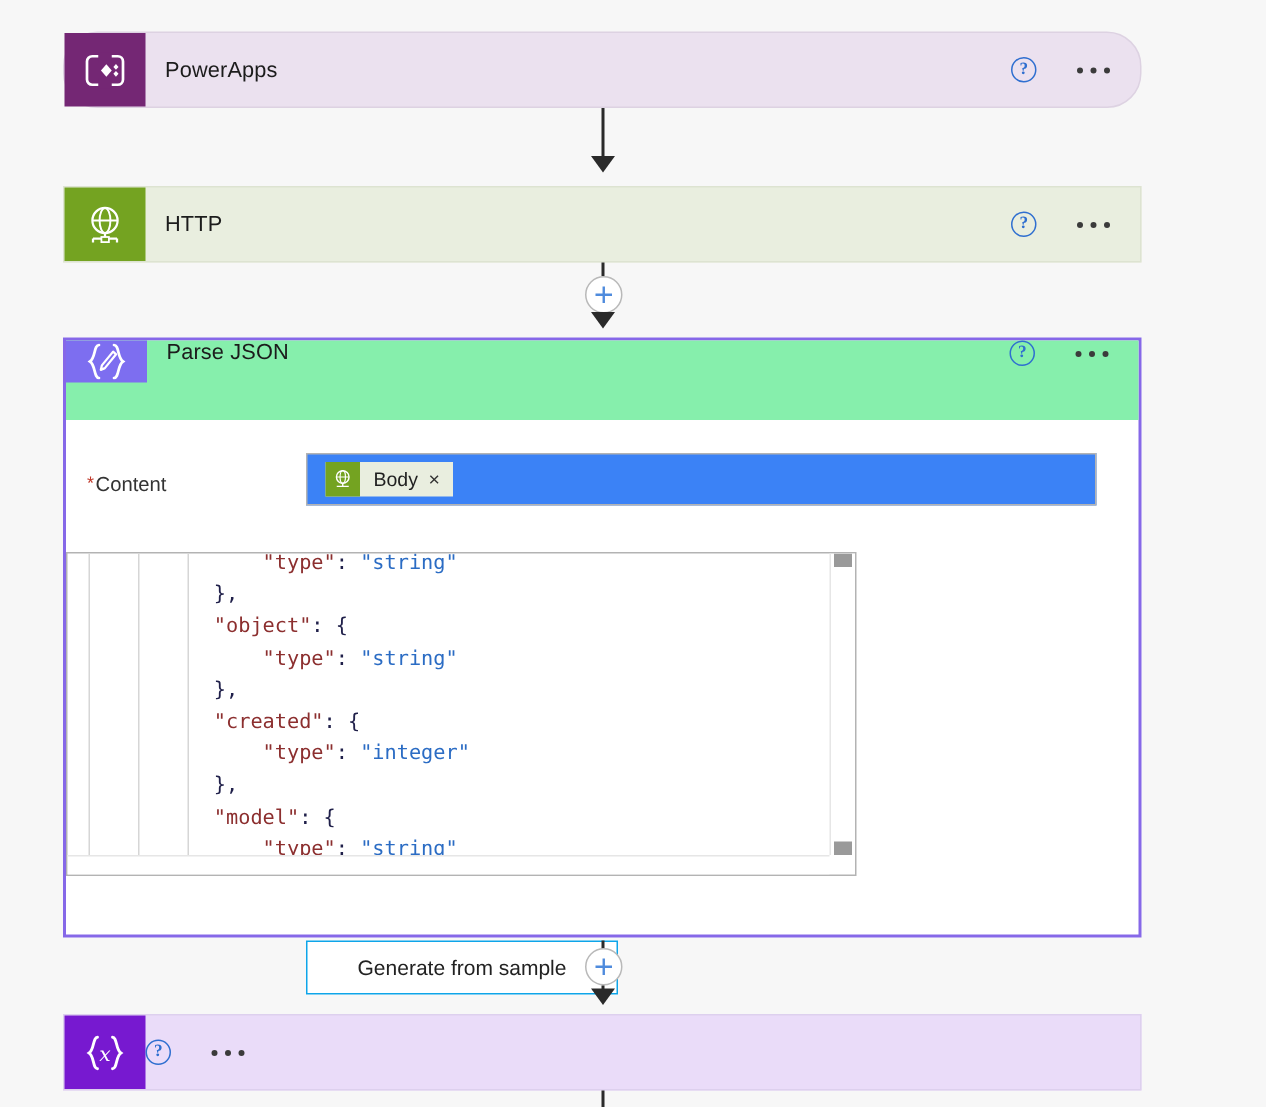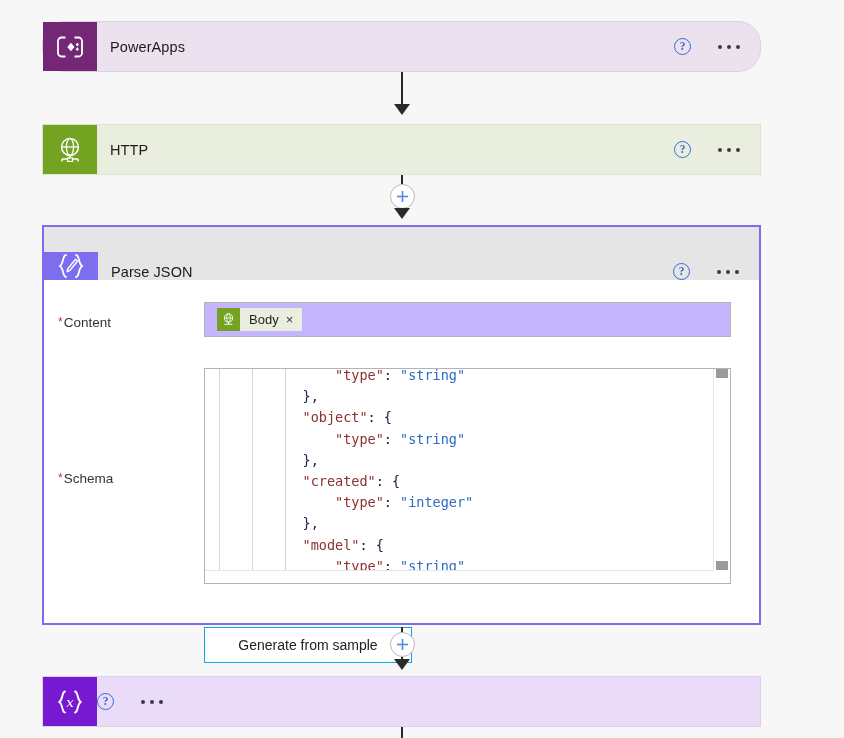--- a/index.html
+++ b/index.html
@@ -100,22 +100,22 @@
     top: 225px;
     width: 719px;
     height: 400px;
     box-sizing: border-box;
     border: 2px solid #8668e8;
     background: #ffffff;
   }
   #card-parsejson .pj-header {
     height: 53px;
     display: flex;
-    align-items: flex-end;
-    background: #e5e5e5;
+    align-items: flex-start;
+    background: #86efac;
   }
   #card-parsejson .node-icon { background: #7d6ef0; }
   #card-parsejson .node-title { font-size: 14.5px; }
 
   .pj-body {
     padding: 22px 0 0 0;
   }
 
   .field-row {
     display: flex;
@@ -138,21 +138,21 @@
     vertical-align: top;
     margin-right: 1px;
   }
 
   
   .content-input {
     width: 527px;
     height: 35px;
     box-sizing: border-box;
     border: 1px solid #b3b3b3;
-    background: #c4b5fd;
+    background: #3b82f6;
     display: flex;
     align-items: center;
     padding: 0 0 0 12px;
   }
   .token {
     display: inline-flex;
     align-items: center;
     height: 23px;
     background: #e9eedf;
     font-size: 13px;
@@ -382,23 +382,20 @@
               </svg>
             </span>
             <span class="token-text">Body</span>
             <span class="token-x">×</span>
           </span>
         </div>
       </div>
 
       
       <div class="field-row">
-        <div class="field-label">
-          <span class="req-star">*</span><span>Schema</span>
-        </div>
         <div class="code-editor">
           <div class="code-inner">
             <div class="guide" style="left:14px;"></div>
             <div class="guide" style="left:47px;"></div>
             <div class="guide" style="left:80px;"></div>
             <div class="code-lines" id="schema-code"><div class="code-line"><span class="p">                </span><span class="k">"type"</span><span class="p">: </span><span class="v">"string"</span></div><div class="code-line"><span class="p">            },</span></div><div class="code-line"><span class="p">            </span><span class="k">"object"</span><span class="p">: {</span></div><div class="code-line"><span class="p">                </span><span class="k">"type"</span><span class="p">: </span><span class="v">"string"</span></div><div class="code-line"><span class="p">            },</span></div><div class="code-line"><span class="p">            </span><span class="k">"created"</span><span class="p">: {</span></div><div class="code-line"><span class="p">                </span><span class="k">"type"</span><span class="p">: </span><span class="v">"integer"</span></div><div class="code-line"><span class="p">            },</span></div><div class="code-line"><span class="p">            </span><span class="k">"model"</span><span class="p">: {</span></div><div class="code-line"><span class="p">                </span><span class="k">"type"</span><span class="p">: </span><span class="v">"string"</span></div></div>
           </div>
           <div class="sb-v">
             <div class="thumb-top"></div>
             <div class="thumb-bot"></div>

